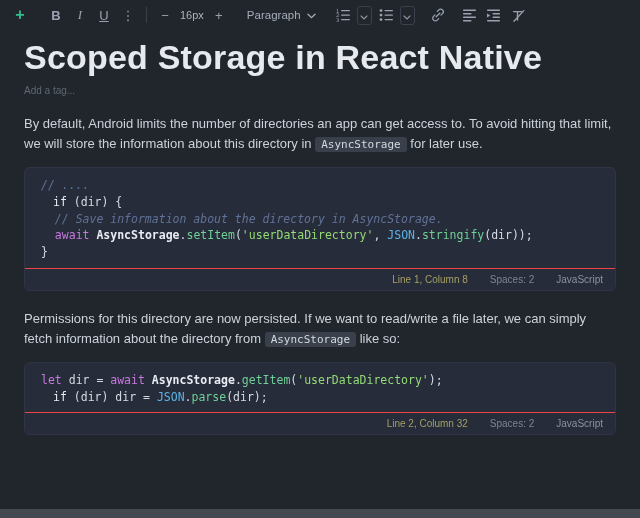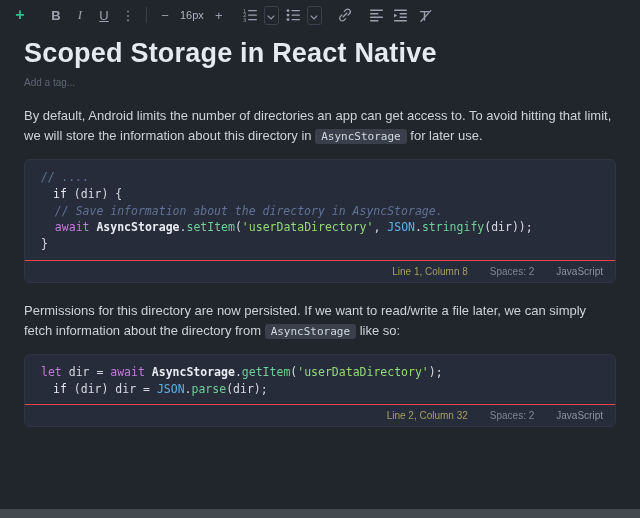--- a/index.html
+++ b/index.html
@@ -29,21 +29,21 @@
     padding:0 8px; height:24px; margin-left:8px; cursor:pointer; border-radius:4px;
   }
   .caret-box {
     width:15px; height:19px; border:1px solid #3a414c; border-radius:3px;
     display:flex; align-items:center; justify-content:center; color:#8d96a3;
     background:transparent; padding:0; margin:0 3px 0 1px; cursor:pointer;
   }
   .grp { margin-left:8px; }
 
   
-  .note-title { margin:8px 24px 0; font-size:27px; font-weight:700; color:#e6eaef; letter-spacing:.2px; }
+  .note-title { margin:8px 24px 0; font-size:34px; font-weight:700; color:#e6eaef; letter-spacing:.2px; }
   .tag-input {
     display:block; margin:8px 24px 0; width:220px;
     background:transparent; border:none; outline:none;
     color:#8a93a0; font-size:10px; padding:0;
   }
   .tag-input::placeholder { color:#5d6673; }
 
   .para { margin:18px 24px 13px; font-size:13px; line-height:1.55; color:#ccd2da; }
   .inline-code {
     font-family:"DejaVu Sans Mono", monospace; font-size:11px;
@@ -87,20 +87,28 @@
   <button class="tbtn italic">I</button>
   <button class="tbtn underline">U</button>
   <button class="tbtn">⋮</button>
 
   <div class="sep"></div>
 
   <button class="tbtn">−</button>
   <span class="size-label">16px</span>
   <button class="tbtn">+</button>
 
+  <div class="dropdown">
+    <span>Paragraph</span>
+    <span>
+      <svg width="9" height="6" viewBox="0 0 9 6">
+          <path d="M1 1.2 L4.5 4.6 L8 1.2" stroke="currentColor" stroke-width="1.3" fill="none" stroke-linecap="round"></path>
+        </svg>
+    </span>
+  </div>
 
 
   <button class="tbtn grp">
     <span>
       <svg width="15" height="14" viewBox="0 0 15 14">
         <text x="0" y="4.6" font-size="5.2" fill="currentColor" font-family="DejaVu Sans">1</text>
         <text x="0" y="9.1" font-size="5.2" fill="currentColor" font-family="DejaVu Sans">2</text>
         <text x="0" y="13.6" font-size="5.2" fill="currentColor" font-family="DejaVu Sans">3</text>
         <rect x="5" y="1.9" width="9" height="1.3" rx="0.6" fill="currentColor"></rect>
         <rect x="5" y="6.4" width="9" height="1.3" rx="0.6" fill="currentColor"></rect>

